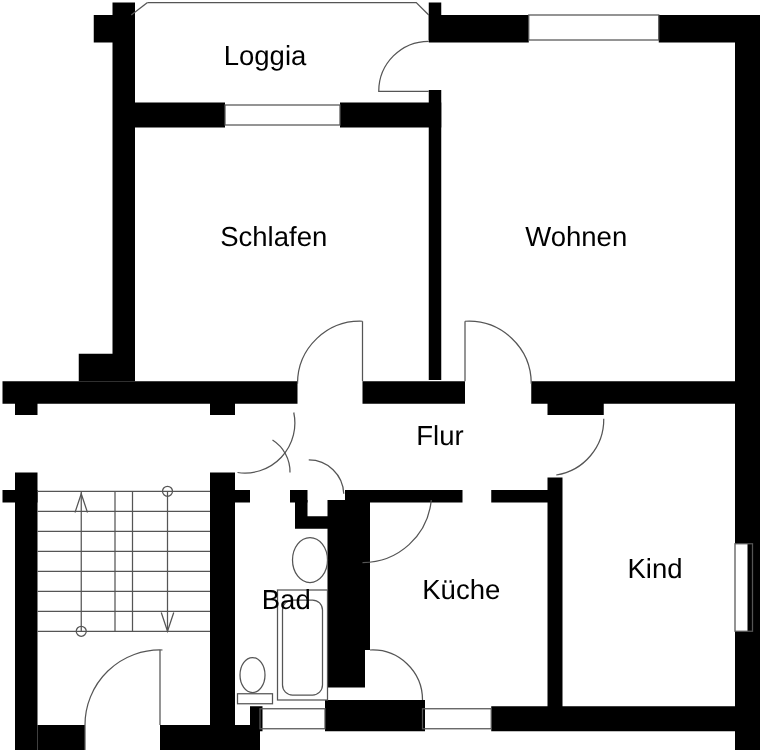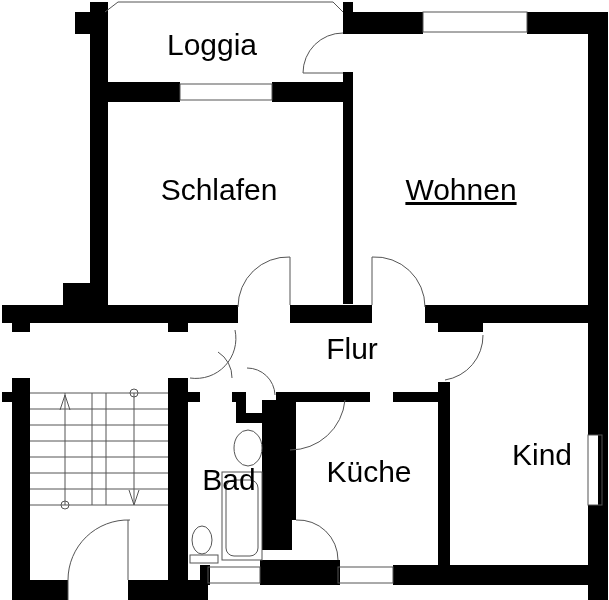--- a/index.html
+++ b/index.html
@@ -1,18 +1,18 @@
 <!DOCTYPE html>
 <html><head>
 <meta charset="utf-8">
 <style>
   html, body { margin: 0; padding: 0; background: #ffffff; }
   body { width: 609px; height: 600px; position: relative; overflow: hidden; font-family: "Liberation Sans", sans-serif; }
   #plan { position: absolute; left: 0; top: 0; width: 609px; height: 600px; }
-  .label { position: absolute; font-size: 30px; color: #000; transform: translate(-50%, -50%); white-space: nowrap; }
+  .label { position: absolute; font-size: 22px; color: #000; transform: translate(-50%, -50%); white-space: nowrap; }
 </style>
 </head>
 <body>
 
 <svg id="plan" viewBox="0 0 609 600" xmlns="http://www.w3.org/2000/svg">
   <g fill="#000">
 
     <rect x="75" y="12" width="30" height="22"></rect>
     <rect x="90" y="2" width="18" height="300"></rect>
     <rect x="343" y="2" width="10" height="30"></rect>
@@ -97,17 +97,17 @@
     <ellipse cx="248" cy="448" rx="14" ry="18"></ellipse>
     <rect x="222" y="472" width="40" height="88"></rect>
     <rect x="226" y="480" width="32" height="76" rx="8"></rect>
     <ellipse cx="202" cy="540" rx="10" ry="14"></ellipse>
     <rect x="190" y="555" width="28" height="8"></rect>
   </g>
 </svg>
 
 <div class="label" style="left:212px;top:45px;">Loggia</div>
 <div class="label" style="left:219px;top:190px;text-align:right;">Schlafen</div>
-<div class="label" style="left:461px;top:190px;text-decoration:underline;">Wohnen</div>
+<div class="label" style="left:461px;top:190px;">Wohnen</div>
 <div class="label" style="left:352px;top:349px;text-align:right;">Flur</div>
 <div class="label" style="left:369px;top:472px;text-align:right;">Küche</div>
-<div class="label" style="left:542px;top:455px;">Kind</div>
+<div class="label" style="left:524px;top:455px;">Kind</div>
 <div class="label" style="left:229px;top:480px;">Bad</div>
 
 </body></html>

